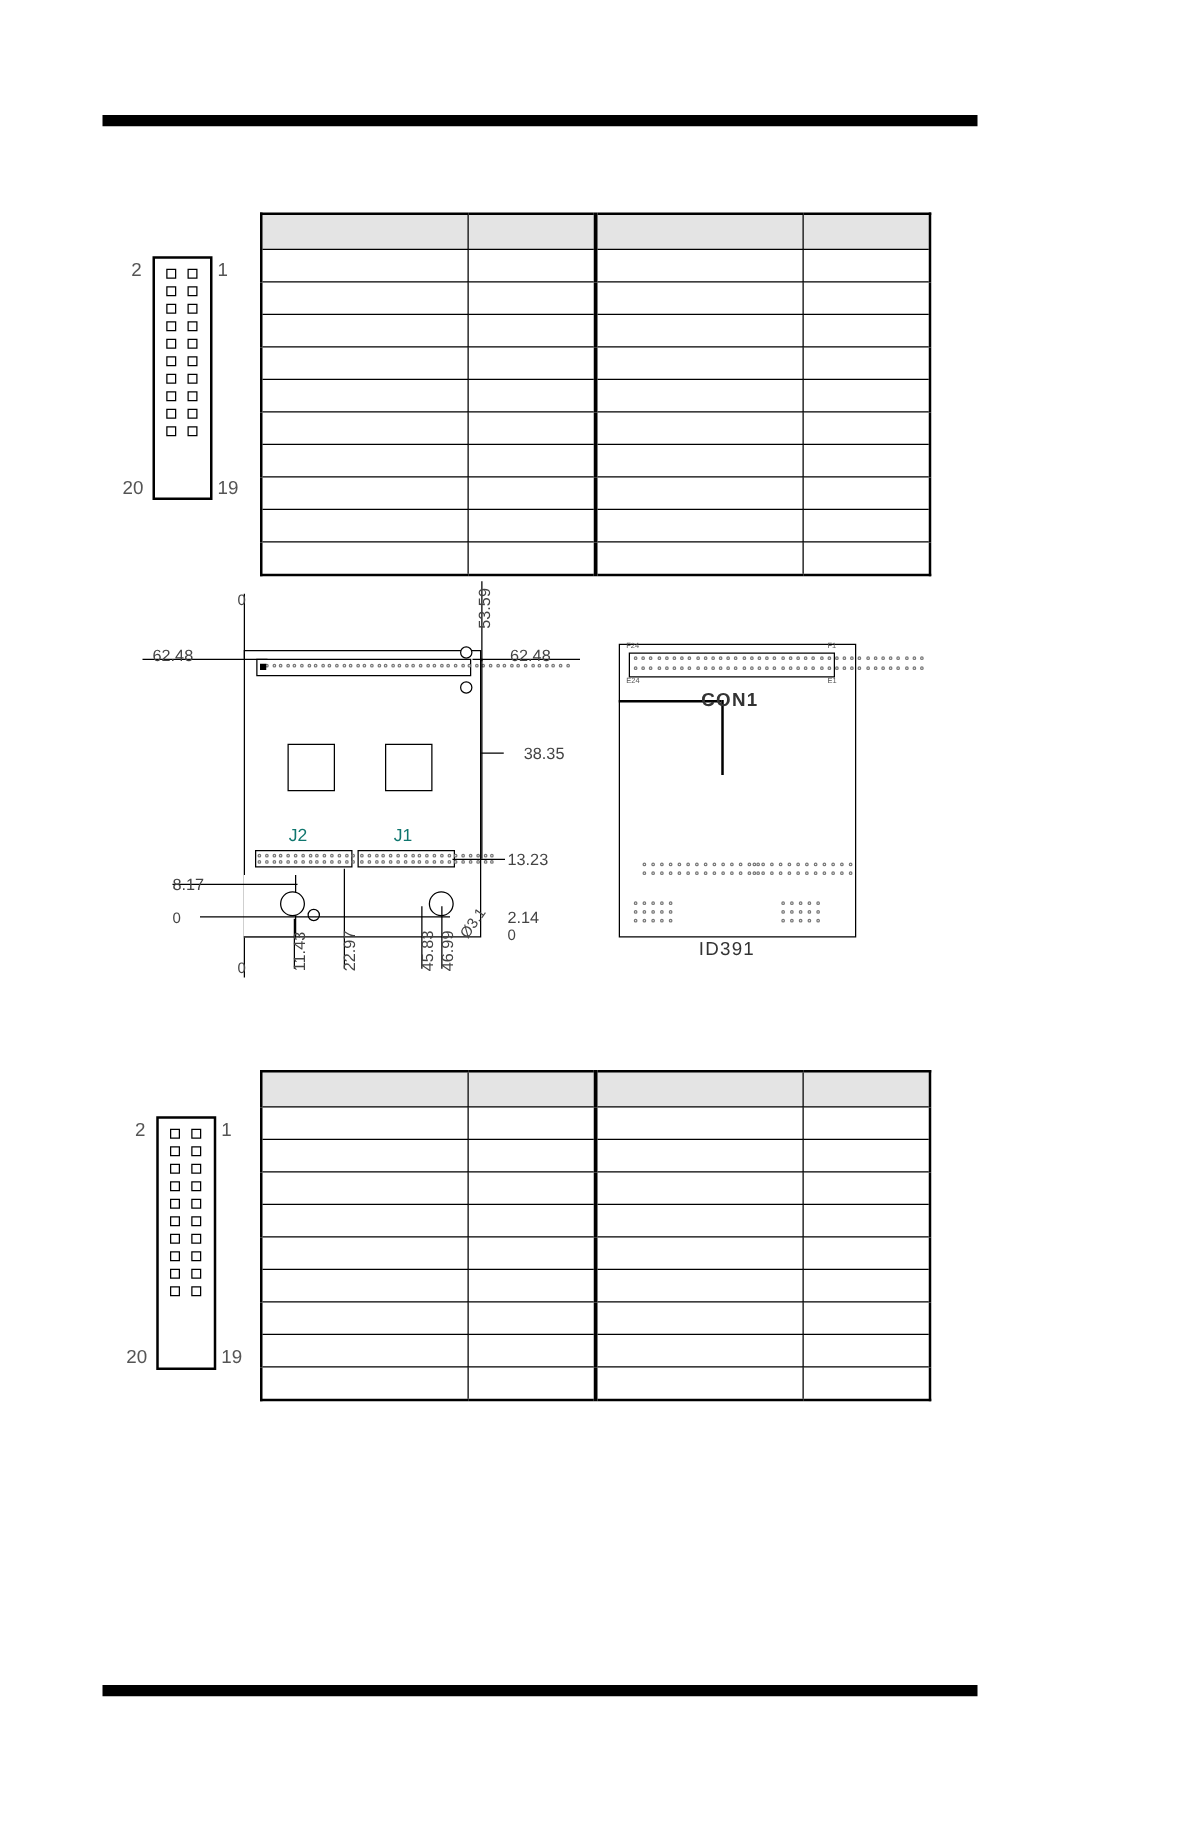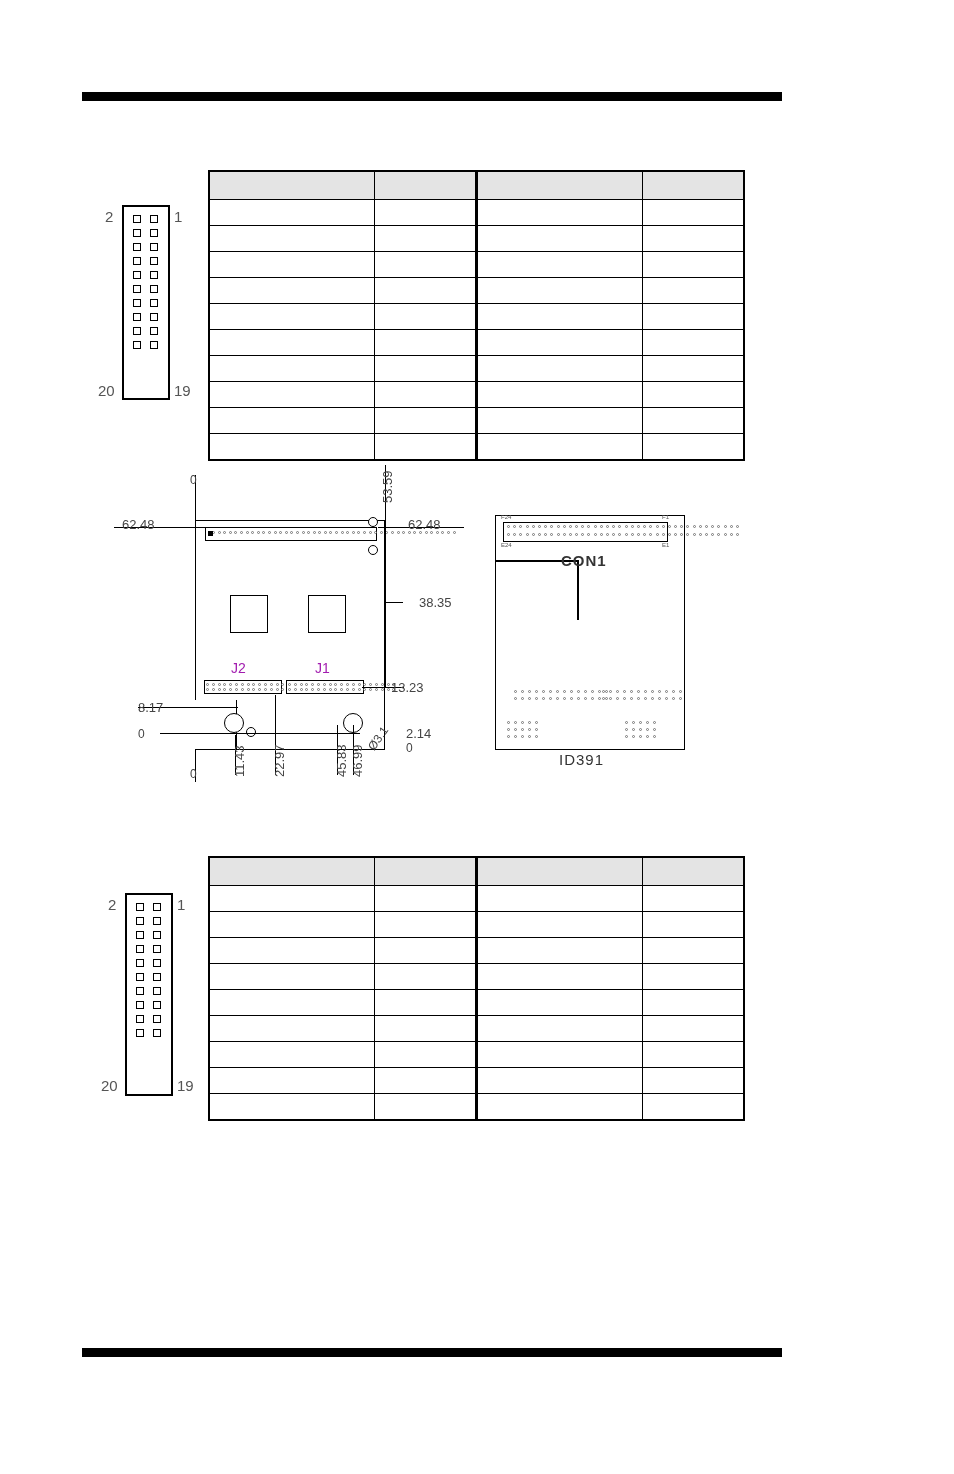--- a/index.html
+++ b/index.html
@@ -134,21 +134,21 @@
     box-sizing: border-box;
     background: #ffffff;
     display: flex;
     align-items: center;
     justify-content: space-between;
     padding: 1px;
   }
   .hdr-label {
     position: absolute;
     font-size: 14px;
-    color: #a21caf;
+    color: #0f766e;
   }
   .hole {
     position: absolute;
     border: 1.5px solid #000000;
     border-radius: 50%;
     box-sizing: border-box;
     background: #ffffff;
   }
   .hole.small {
     border-width: 1px;
@@ -457,21 +457,21 @@
     <div class="leader v" style="left:135px; top:280px; height:40px;"></div>
     <div class="leader v" style="left:175px; top:240px; height:80px;"></div>
     <div class="leader v" style="left:237px; top:270px; height:50px;"></div>
     <div class="leader v" style="left:253px; top:270px; height:50px;"></div>
     <div class="leader v" style="left:95px; top:295px; height:32px;"></div>
 
     <div class="dim-text" style="left:22px; top:62px;">62.48</div>
     <div class="dim-text" style="left:308px; top:62px;">62.48</div>
     <div class="dim-text vert" style="left:280px; top:48px;">53.59</div>
     <div class="dim-text" style="left:306px; top:140px;margin-left:13px;">38.35</div>
-    <div class="dim-text" style="left:291px; top:225px;text-align:right;">13.23</div>
+    <div class="dim-text" style="left:306px; top:225px;text-align:right;">13.23</div>
     <div class="dim-text" style="left:38px; top:245px;">8.17</div>
     <div class="dim-text" style="left:306px; top:271px;">2.14</div>
     <div class="dim-text vert" style="left:132px; top:322px;">11.43</div>
     <div class="dim-text vert" style="left:172px; top:322px;">22.97</div>
     <div class="dim-text vert" style="left:234px; top:322px;">45.83</div>
     <div class="dim-text vert" style="left:250px; top:322px;">46.99</div>
     <div class="dim-text" style="left:265px; top:290px; transform:rotate(-55deg); transform-origin:left top; font-size:12px;">Ø<span>3.1</span></div>
 
     <div class="dim-text" style="left:90px; top:18px; font-size:12px;">0</div>
     <div class="dim-text" style="left:38px; top:272px; font-size:12px;">0</div>

